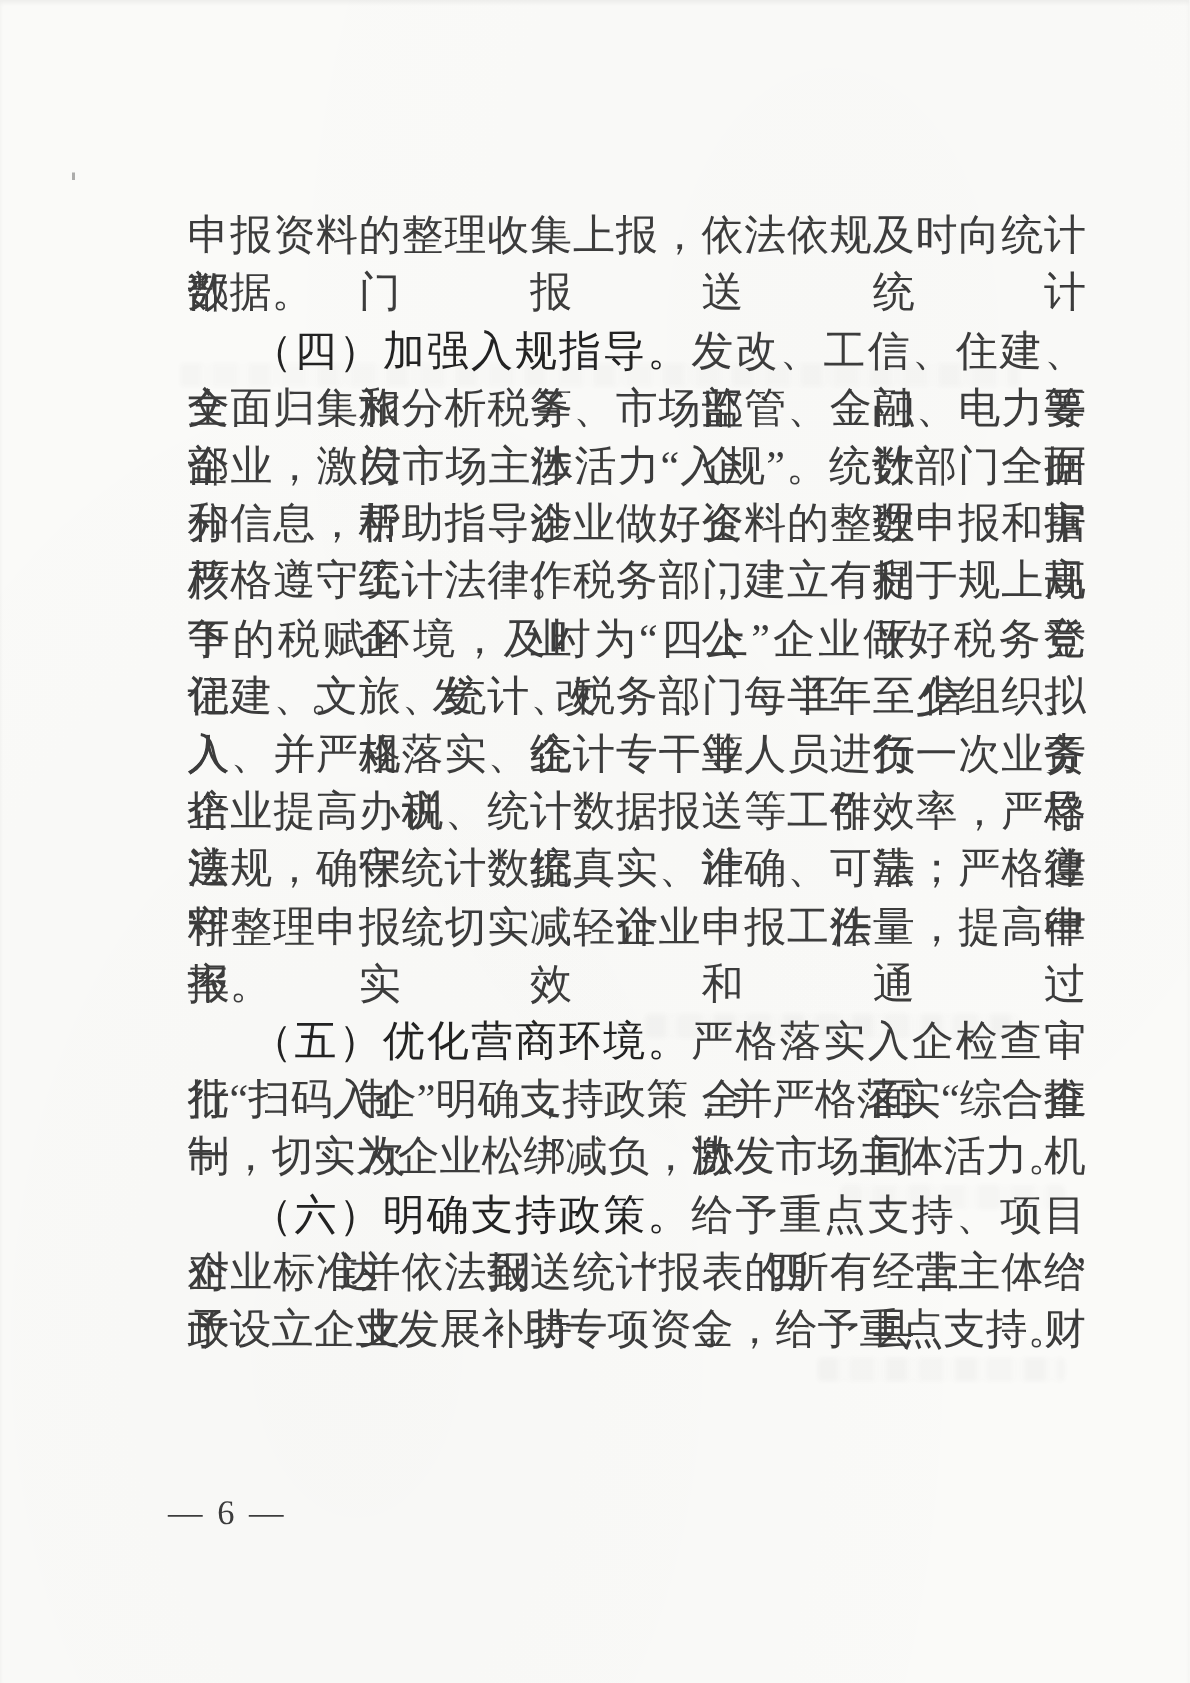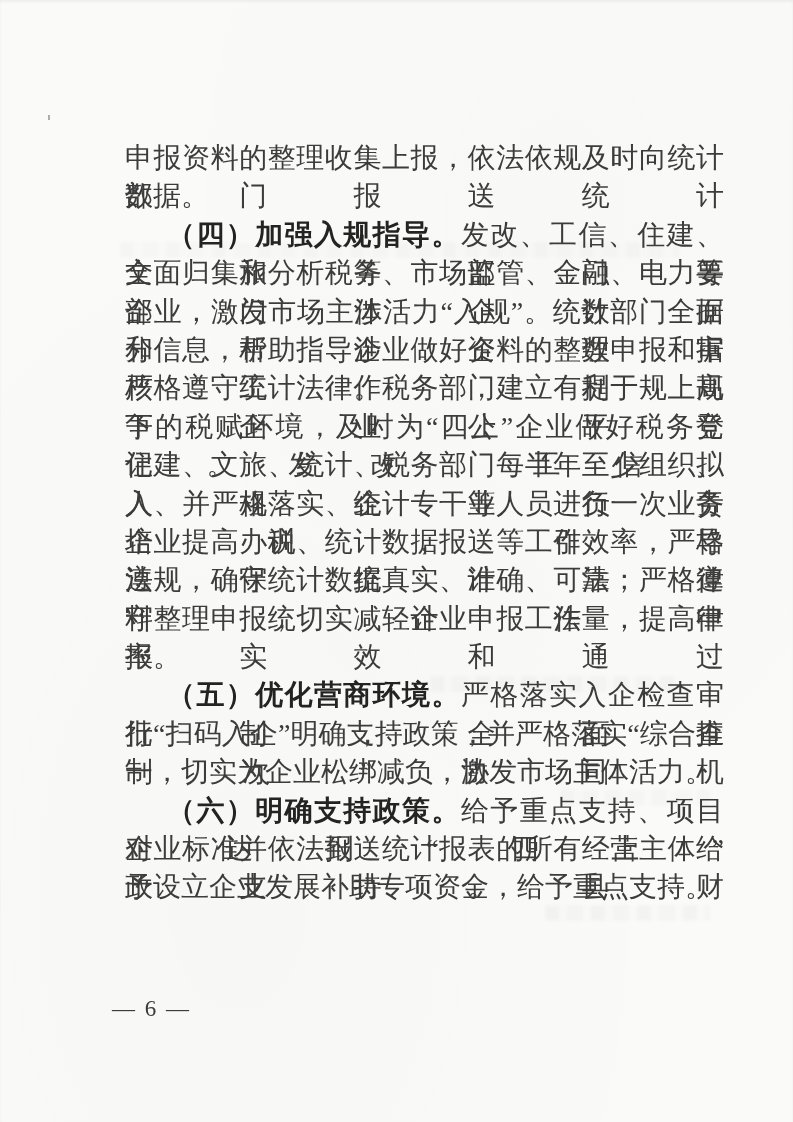--- a/index.html
+++ b/index.html
@@ -37,21 +37,21 @@
     white-space: nowrap;
     text-align: left;
   }
   .line.j {
     white-space: normal;
     text-align: justify;
     text-align-last: justify;
     text-justify: inter-character;
   }
   .line .b {
-    font-weight: bold;
+    font-weight: normal;
     color: var(--ink-bold, #232323);
   }
   .footer {
     position: absolute;
     left: 112px;
     top: 996px;
     font-size: 23px;
     letter-spacing: 2px;
     color: var(--ink, #3c3c3c);
   }

